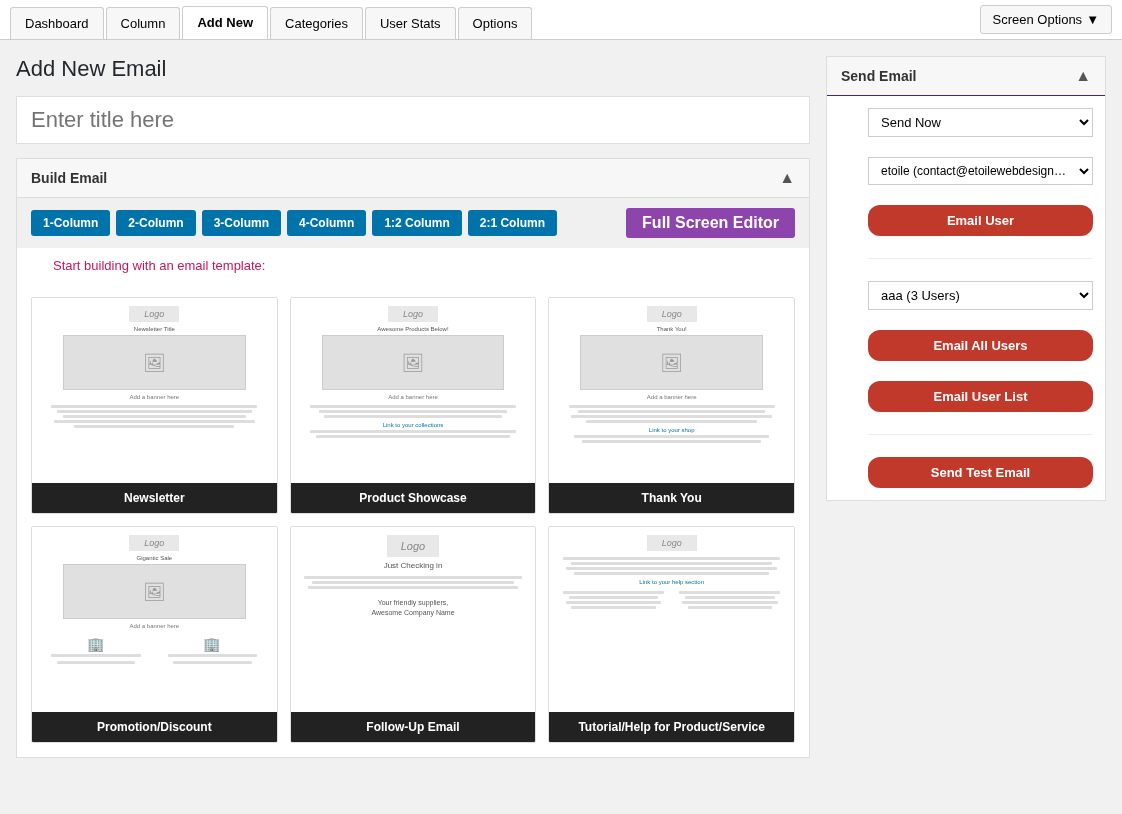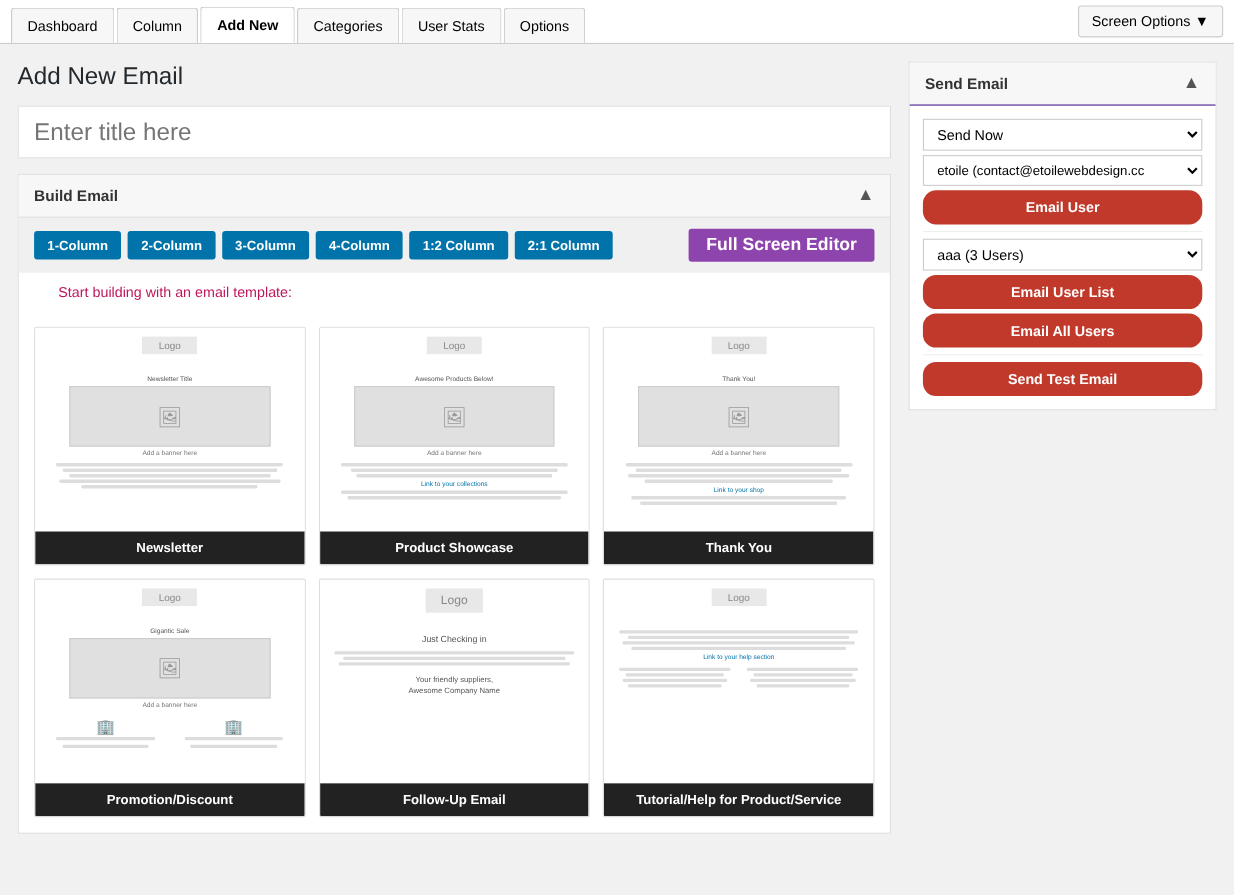--- a/index.html
+++ b/index.html
@@ -36,37 +36,37 @@
     
     .template-text { padding: 10px 14px; font-size: 13px; color: #be185d; margin-left: 22px; }
 
     
     .templates-grid { display: grid; grid-template-columns: repeat(3, 1fr); gap: 12px; padding: 14px; }
     .template-card { border: 1px solid #ddd; cursor: pointer; background: #fff; overflow: hidden; border-radius: 2px; }
     .template-preview { height: 185px; background: #fff; overflow: hidden; position: relative; display: flex; flex-direction: column; align-items: center; padding: 8px; }
     .template-label { background: #222; color: #fff; text-align: center; padding: 8px 4px; font-size: 12px; font-weight: 600; }
 
     
-    .preview-logo { background: #e8e8e8; color: #888; font-size: 9px; padding: 3px 10px; margin-bottom: 20px; text-align: center; min-width: 50px; }
+    .preview-logo { background: #e8e8e8; color: #888; font-size: 9px; padding: 3px 10px; margin-bottom: 4px; font-style: italic; text-align: center; min-width: 50px; }
     .preview-title { font-size: 6px; color: #555; margin-bottom: 3px; text-align: center; }
     .preview-image { background: #e0e0e0; width: 80%; height: 55px; display: flex; align-items: center; justify-content: center; margin-bottom: 4px; border: 1px solid #ccc; }
     .preview-image-icon { font-size: 18px; color: #999; }
     .preview-image-label { font-size: 6px; color: #777; margin-bottom: 3px; text-align: center; }
     .preview-text-lines { width: 100%; }
     .preview-line { height: 3px; background: #ddd; margin: 2px auto; border-radius: 1px; }
     .preview-link { font-size: 6px; color: #0073aa; text-align: center; margin-top: 2px; }
     .preview-two-col { display: flex; gap: 4px; width: 100%; margin-top: 4px; }
     .preview-col-item { flex: 1; display: flex; flex-direction: column; align-items: center; }
     .preview-building { font-size: 14px; color: #888; }
 
     
     .send-email-box { background: #fff; border: 1px solid #ddd; }
     .send-email-header { display: flex; justify-content: space-between; align-items: center; padding: 10px 14px; border-bottom: 1px solid #4c1d95; background: #f7f7f7; }
     .send-email-header span { font-size: 14px; font-weight: 600; }
-    .send-email-body { padding: 12px; display: flex; flex-direction: columns; flex-direction: column; gap: 4px; }
+    .send-email-body { padding: 12px; display: flex; flex-direction: columns; flex-direction: column; gap: 20px; margin-left: 29px; }
     .send-now-select { width: 100%; padding: 5px 8px; border: 1px solid #ccc; background: #fff; font-size: 13px; cursor: pointer; }
     .email-select { width: 100%; padding: 5px 8px; border: 1px solid #ccc; background: #fff; font-size: 12px; cursor: pointer; overflow: hidden; text-overflow: ellipsis; }
     .red-btn { background: #c0392b; color: #fff; border: none; padding: 8px 16px; cursor: pointer; font-size: 13px; font-weight: 600; border-radius: 12px; width: 100%; }
     .divider { border: none; border-top: 1px solid #eee; margin: 2px 0; }
     .user-list-select { width: 100%; padding: 5px 8px; border: 1px solid #ccc; background: #fff; font-size: 13px; cursor: pointer; }
   </style>
 </head>
 <body>
 
 <div class="top-nav">
@@ -265,23 +265,23 @@
         </select>
 
         <button class="red-btn">Email User</button>
 
         <hr class="divider">
 
         <select class="user-list-select">
           <option>aaa (3 Users)</option>
         </select>
 
+        <button class="red-btn">Email All Users</button>
+
         <button class="red-btn">Email User List</button>
-
-        <button class="red-btn">Email All Users</button>
 
         <hr class="divider">
 
         <button class="red-btn">Send Test Email</button>
 
       </div>
     </div>
   </div>
 
 </div>

